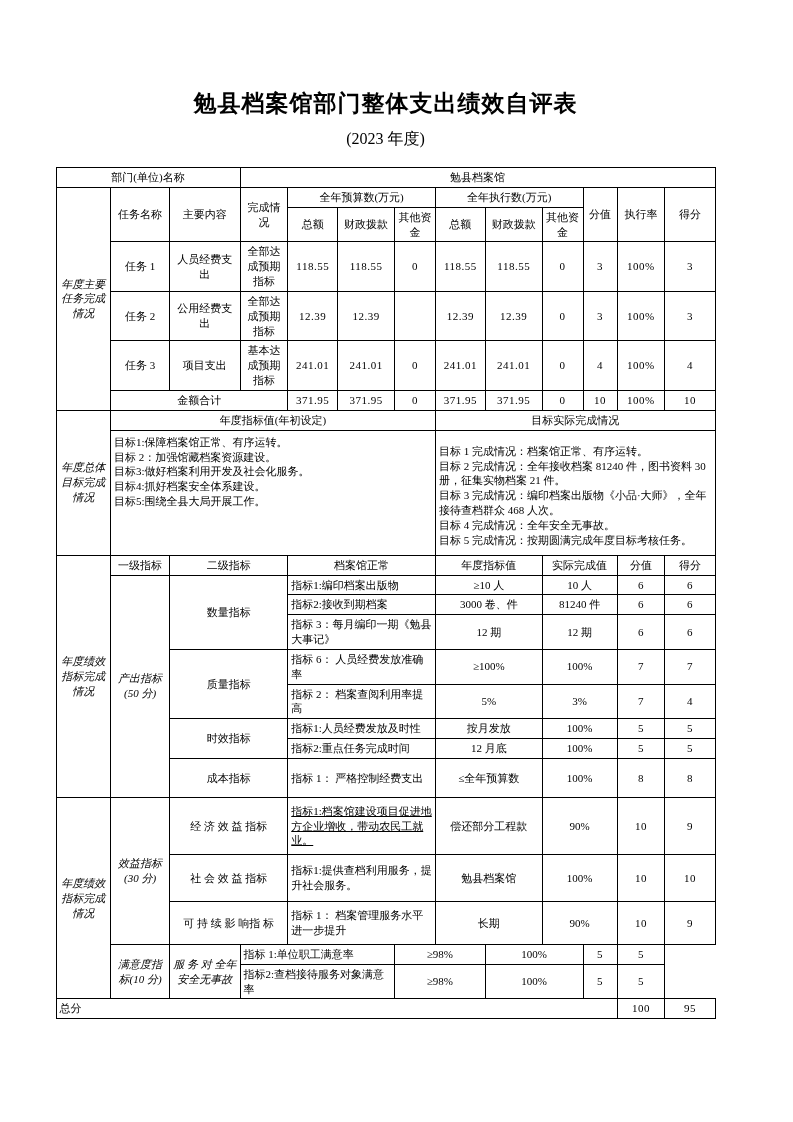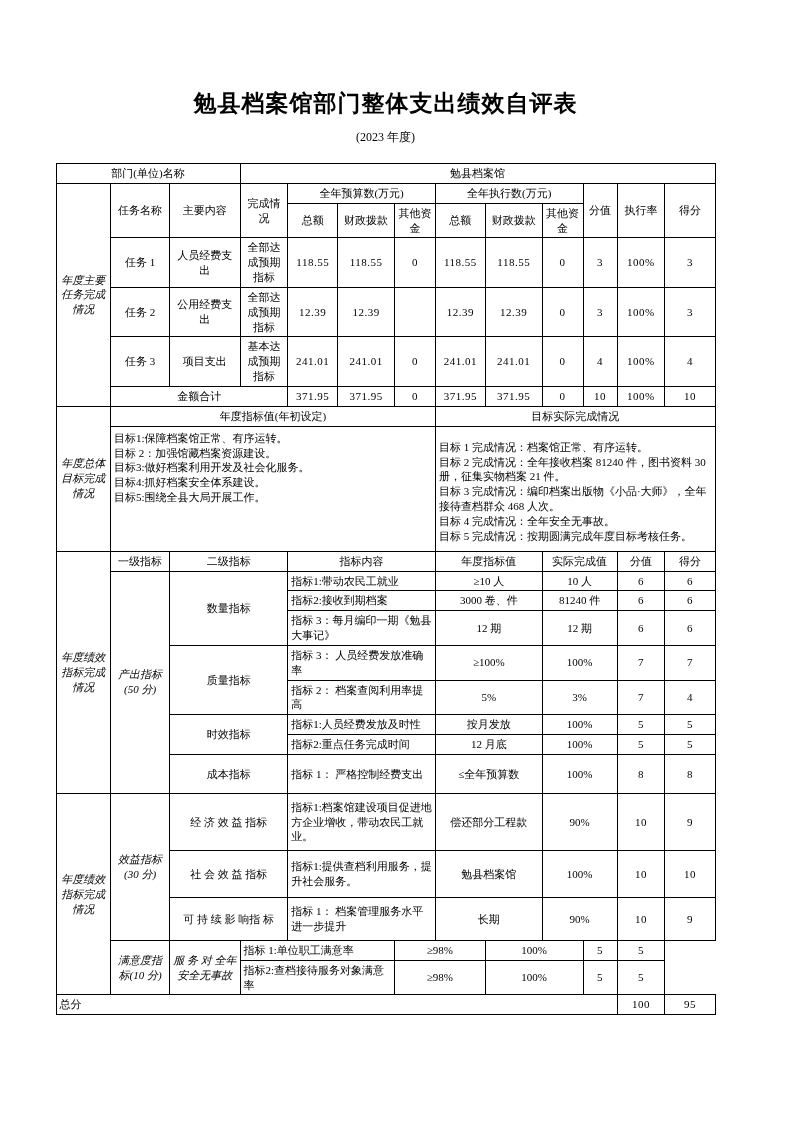--- a/index.html
+++ b/index.html
@@ -24,21 +24,21 @@
     text-align: center;
     font-size: 23px;
     font-weight: bold;
     letter-spacing: 1px;
     margin-top: 28px;
     margin-bottom: 10px;
     font-family: "Liberation Serif", "DejaVu Serif", serif;
   }
   .doc-subtitle {
     text-align: center;
-    font-size: 12px;
+    font-size: 16px;
     margin-bottom: 12px;
   }
   table.main {
     border-collapse: collapse;
     width: 660px;
     margin: 17px auto;
     table-layout: fixed;
   }
   table.main td {
     border: 1px solid #000000;
@@ -183,31 +183,31 @@
 目标 2 完成情况：全年接收档案 81240 件，图书资料 30 册，征集实物档案 21 件。
 目标 3 完成情况：编印档案出版物《小品·大师》，全年接待查档群众 468 人次。
 目标 4 完成情况：全年安全无事故。
 目标 5 完成情况：按期圆满完成年度目标考核任务。</td>
     </tr>
 
     <tr>
       <td class="vlabel" rowspan="9">年度绩效指标完成情况</td>
       <td class="c">一级指标</td>
       <td class="c" colspan="2">二级指标</td>
-      <td class="c" colspan="3">指标内容</td>
+      <td class="c" colspan="3">档案馆正常</td>
       <td class="c" colspan="2">年度指标值</td>
       <td class="c" colspan="2">实际完成值</td>
       <td class="c">分值</td>
       <td class="c">得分</td>
     </tr>
 
     <tr>
       <td class="vlabel" rowspan="8">产出指标(50 分)</td>
       <td class="c" colspan="2" rowspan="3">数量指标</td>
-      <td class="l" colspan="3">指标1:带动农民工就业</td>
+      <td class="l" colspan="3">指标1:编印档案出版物</td>
       <td class="c" colspan="2">≥10 人</td>
       <td class="c" colspan="2">10 人</td>
       <td class="c num">6</td>
       <td class="c num">6</td>
     </tr>
     <tr>
       <td class="l" colspan="3">指标2:接收到期档案</td>
       <td class="c" colspan="2">3000 卷、件</td>
       <td class="c" colspan="2">81240 件</td>
       <td class="c num">6</td>
@@ -216,21 +216,21 @@
     <tr>
       <td class="l" colspan="3">指标 3：每月编印一期《勉县大事记》</td>
       <td class="c" colspan="2">12 期</td>
       <td class="c" colspan="2">12 期</td>
       <td class="c num">6</td>
       <td class="c num">6</td>
     </tr>
 
     <tr>
       <td class="c" colspan="2" rowspan="2">质量指标</td>
-      <td class="l" colspan="3">指标 3： 人员经费发放准确率</td>
+      <td class="l" colspan="3">指标 6： 人员经费发放准确率</td>
       <td class="c" colspan="2">≥100%</td>
       <td class="c" colspan="2">100%</td>
       <td class="c num">7</td>
       <td class="c num">7</td>
     </tr>
     <tr>
       <td class="l" colspan="3">指标 2： 档案查阅利用率提高</td>
       <td class="c" colspan="2">5%</td>
       <td class="c" colspan="2">3%</td>
       <td class="c num">7</td>
@@ -259,21 +259,21 @@
       <td class="c" colspan="2">≤全年预算数</td>
       <td class="c" colspan="2">100%</td>
       <td class="c num">8</td>
       <td class="c num">8</td>
     </tr>
 
     <tr>
       <td class="vlabel" rowspan="5">年度绩效指标完成情况</td>
       <td class="vlabel" rowspan="3">效益指标(30 分)</td>
       <td class="c" colspan="2">经 济 效 益 指标</td>
-      <td class="l" colspan="3" style="height:52px;">指标1:档案馆建设项目促进地方企业增收，带动农民工就业。</td>
+      <td class="l" colspan="3" style="height:52px;text-decoration:underline;">指标1:档案馆建设项目促进地方企业增收，带动农民工就业。</td>
       <td class="c" colspan="2">偿还部分工程款</td>
       <td class="c" colspan="2">90%</td>
       <td class="c num">10</td>
       <td class="c num">9</td>
     </tr>
     <tr>
       <td class="c" colspan="2">社 会 效 益 指标</td>
       <td class="l" colspan="3" style="height:42px;">指标1:提供查档利用服务，提升社会服务。</td>
       <td class="c" colspan="2">勉县档案馆</td>
       <td class="c" colspan="2">100%</td>

